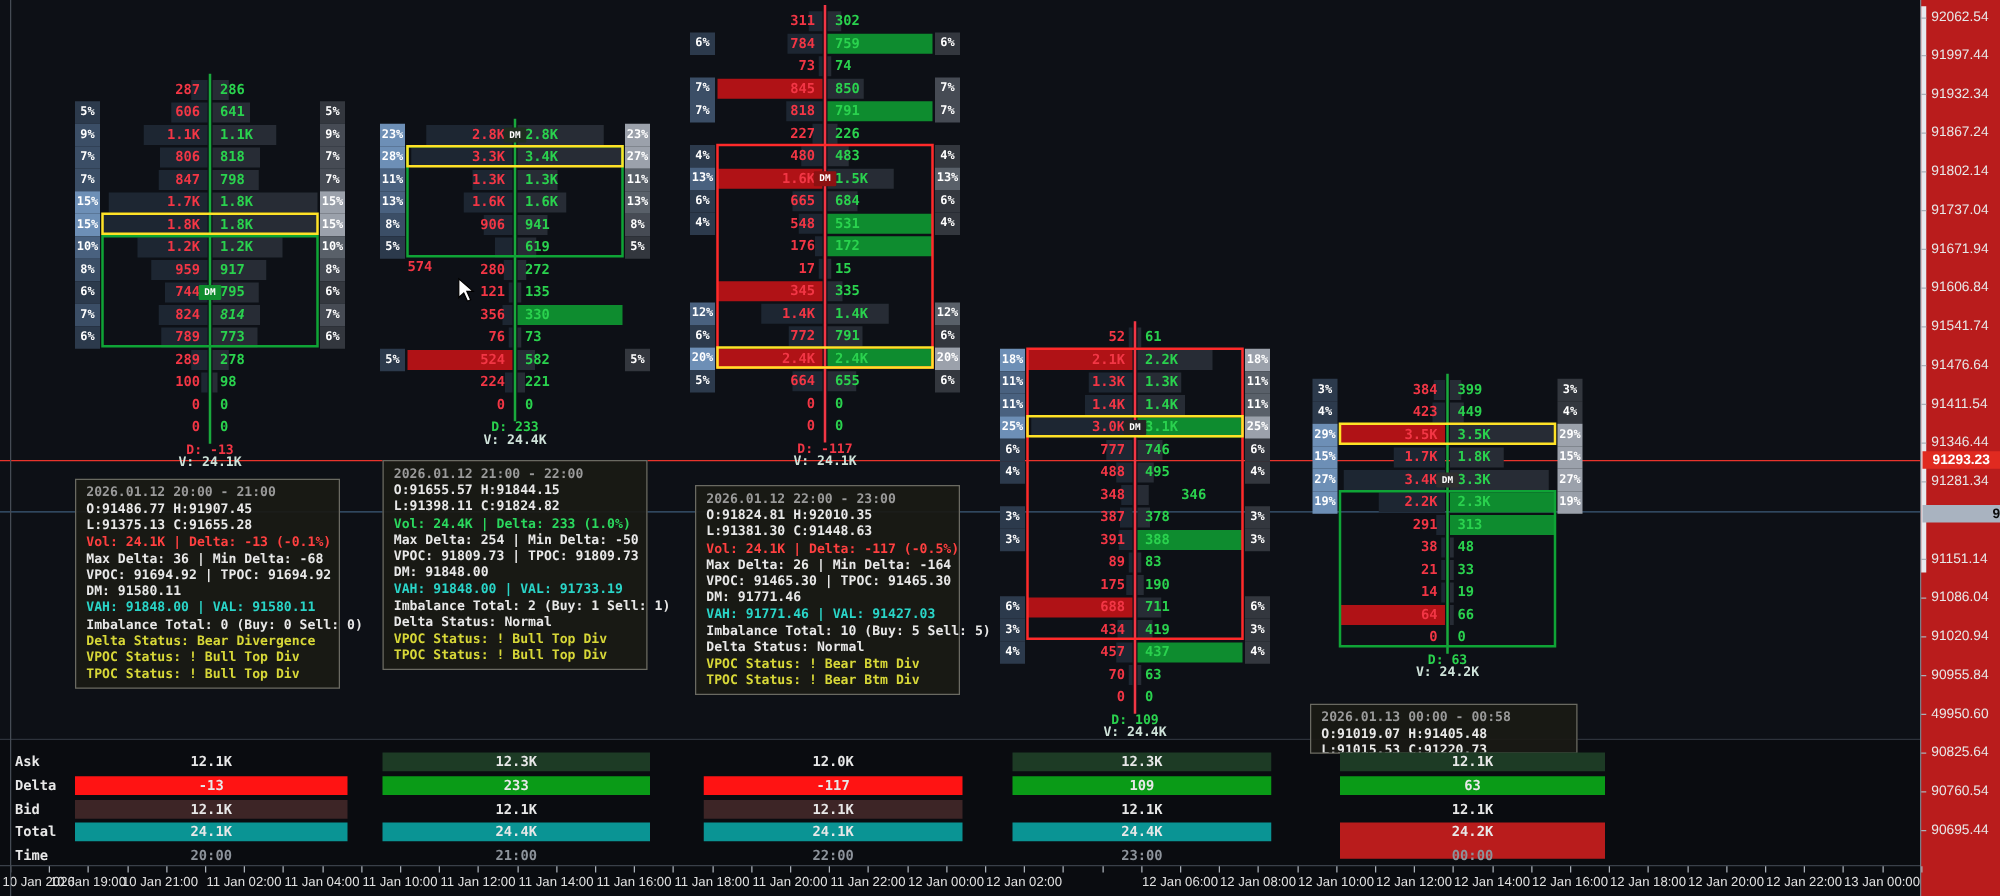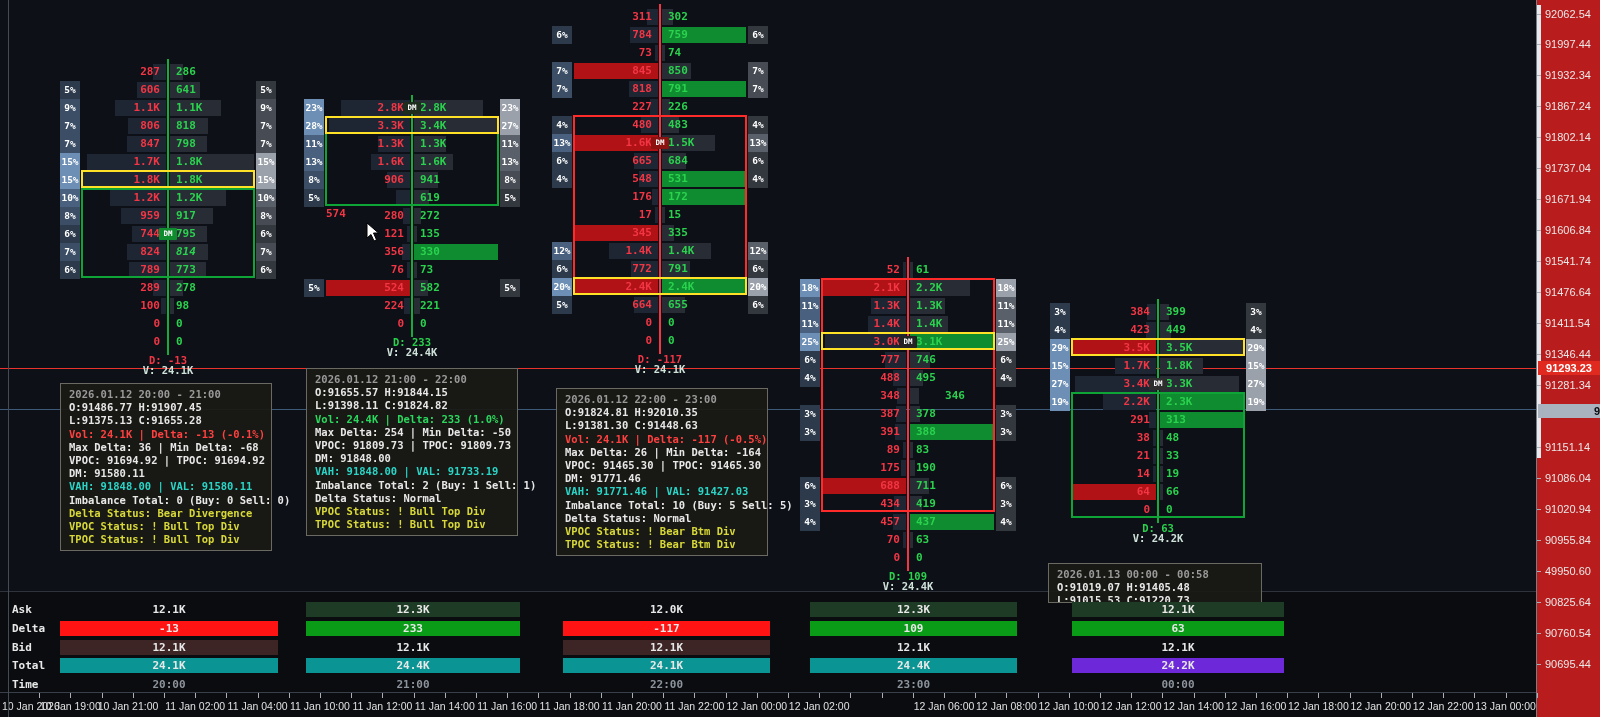--- a/index.html
+++ b/index.html
@@ -529,21 +529,21 @@
       <div class="a trow" style="left: 60px; top: 640px; width: 218px; height: 15px; background: rgb(61, 37, 38); text-align: center; color: rgb(232, 232, 232);">12.1K</div>
       <div class="a trow" style="left: 306px; top: 640px; width: 214px; height: 15px; background: transparent; text-align: center; color: rgb(232, 232, 232);">12.1K</div>
       <div class="a trow" style="left: 563px; top: 640px; width: 207px; height: 15px; background: rgb(61, 37, 38); text-align: center; color: rgb(232, 232, 232);">12.1K</div>
       <div class="a trow" style="left: 810px; top: 640px; width: 207px; height: 15px; background: transparent; text-align: center; color: rgb(232, 232, 232);">12.1K</div>
       <div class="a trow" style="left: 1072px; top: 640px; width: 212px; height: 15px; background: transparent; text-align: center; color: rgb(232, 232, 232);">12.1K</div>
       <div class="a trow" style="left: 12px; top: 658px; color: rgb(232, 232, 232);">Total</div>
       <div class="a trow" style="left: 60px; top: 658px; width: 218px; height: 15px; background: rgb(10, 148, 148); text-align: center; color: rgb(232, 232, 232);">24.1K</div>
       <div class="a trow" style="left: 306px; top: 658px; width: 214px; height: 15px; background: rgb(10, 148, 148); text-align: center; color: rgb(232, 232, 232);">24.4K</div>
       <div class="a trow" style="left: 563px; top: 658px; width: 207px; height: 15px; background: rgb(10, 148, 148); text-align: center; color: rgb(232, 232, 232);">24.1K</div>
       <div class="a trow" style="left: 810px; top: 658px; width: 207px; height: 15px; background: rgb(10, 148, 148); text-align: center; color: rgb(232, 232, 232);">24.4K</div>
-      <div class="a trow" style="left: 1072px; top: 658px; width: 212px; height: 15px; background: #6d28d9; text-align: center; color: rgb(232, 232, 232);">24.2K</div>
+      <div class="a trow" style="left: 1072px; top: 658px; width: 212px; height: 29px; background: #b91c1c; text-align: center; color: rgb(232, 232, 232);">24.2K</div>
       <div class="a trow" style="left: 12px; top: 677px; color: rgb(232, 232, 232);">Time</div>
       <div class="a trow" style="left: 60px; top: 677px; width: 218px; height: 15px; background: transparent; text-align: center; color: rgb(141, 147, 155);">20:00</div>
       <div class="a trow" style="left: 306px; top: 677px; width: 214px; height: 15px; background: transparent; text-align: center; color: rgb(141, 147, 155);">21:00</div>
       <div class="a trow" style="left: 563px; top: 677px; width: 207px; height: 15px; background: transparent; text-align: center; color: rgb(141, 147, 155);">22:00</div>
       <div class="a trow" style="left: 810px; top: 677px; width: 207px; height: 15px; background: transparent; text-align: center; color: rgb(141, 147, 155);">23:00</div>
       <div class="a trow" style="left: 1072px; top: 677px; width: 212px; height: 15px; background: transparent; text-align: center; color: rgb(141, 147, 155);">00:00</div>
     </div>
   <div id="price-axis">
       <div class="a" style="left: 0px; top: 5px; width: 4px; height: 453px; background: rgb(230, 233, 238);"></div>
       <div class="a pa-tick" style="top: 14px;"></div>

